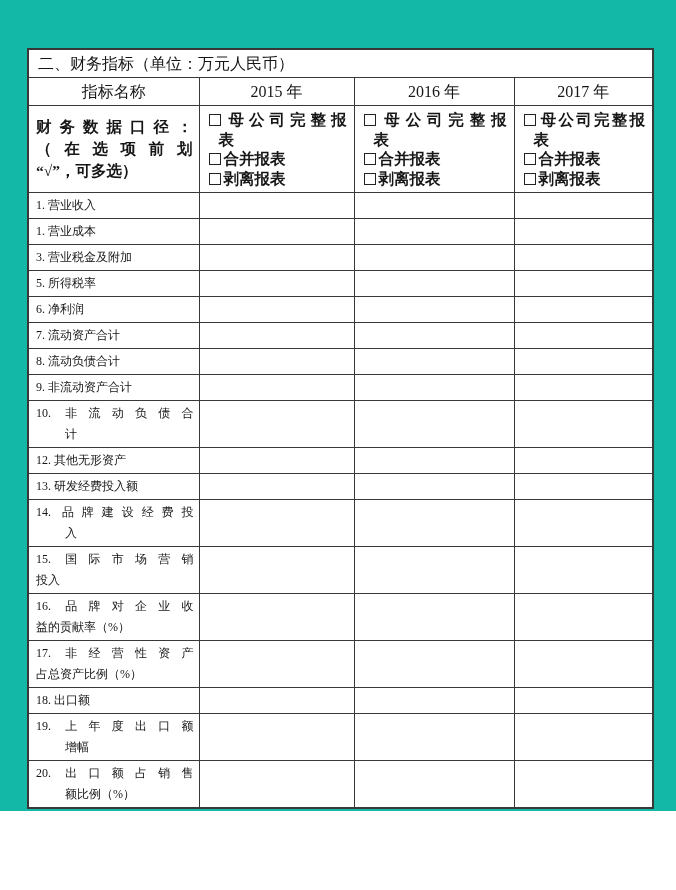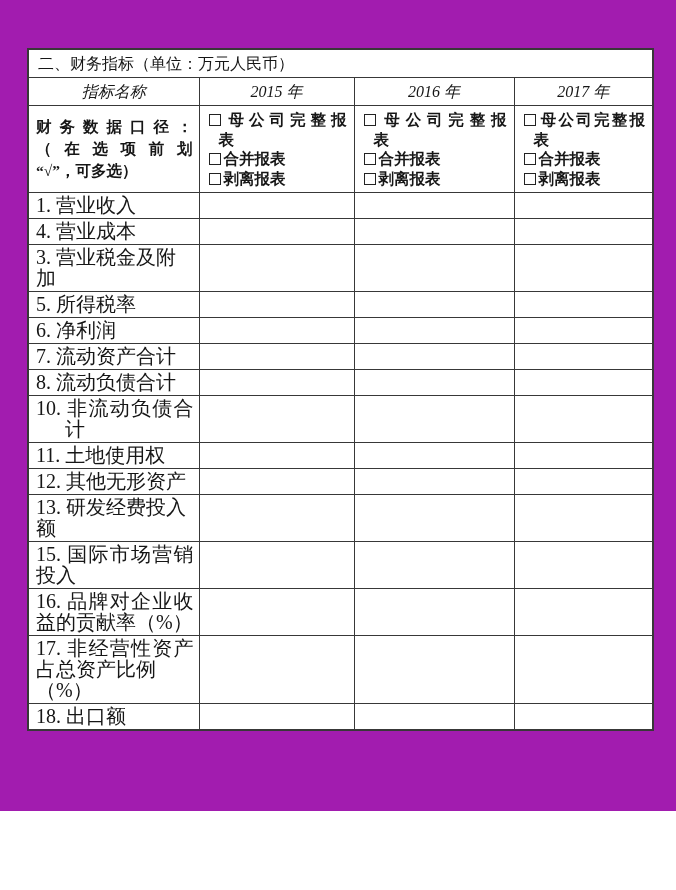--- a/index.html
+++ b/index.html
@@ -4,21 +4,21 @@
 <style>
   * { margin: 0; padding: 0; box-sizing: border-box; }
   html, body { width: 676px; background: #ffffff; }
   body {
     height: 890px;
     font-family: "Liberation Serif", serif;
     color: #161616;
     position: relative;
     overflow: hidden;
   }
-  .page { position: relative; width: 676px; height: 811px; background: #a21caf; }
+  .page { position: relative; width: 676px; height: 811px; background: #14b8a6; }
 
   table.fin {
     position: absolute;
     left: 27px;
     top: 48px;
     width: 625px;
     border-collapse: collapse;
     table-layout: fixed;
     border: 2px solid #383838;
   }
@@ -28,24 +28,23 @@
     font-size: 16px;
     line-height: 21px;
     padding: 3px 8px 3px 9px;
     text-align: left;
   }
   .head-cell {
     text-align: center;
     font-size: 16px;
     line-height: 21px;
     padding: 3px 2px;
-    font-style: italic;
   }
   .label-cell {
-    font-size: 20px;
+    font-size: 12px;
     line-height: 21px;
     padding: 2px 5px 2px 7px;
   }
   .label-cell .jline,
   .caliber-label .jline,
   .cb-line.jline {
     text-align: justify;
     text-align-last: justify;
     text-justify: inter-character;
   }
@@ -148,21 +147,21 @@
     <tr>
           <td class="label-cell">
             <div>1. 营业收入</div>
           </td>
           <td class="value-cell"></td>
           <td class="value-cell"></td>
           <td class="value-cell"></td>
         </tr>
         <tr>
           <td class="label-cell">
-            <div>4. 营业成本</div>
+            <div>1. 营业成本</div>
           </td>
           <td class="value-cell"></td>
           <td class="value-cell"></td>
           <td class="value-cell"></td>
         </tr>
         <tr>
           <td class="label-cell">
             <div>3. 营业税金及附加</div>
           </td>
           <td class="value-cell"></td>
@@ -189,53 +188,62 @@
           <td class="label-cell">
             <div>7. 流动资产合计</div>
           </td>
           <td class="value-cell"></td>
           <td class="value-cell"></td>
           <td class="value-cell"></td>
         </tr>
         <tr>
           <td class="label-cell">
             <div>8. 流动负债合计</div>
+          </td>
+          <td class="value-cell"></td>
+          <td class="value-cell"></td>
+          <td class="value-cell"></td>
+        </tr>
+        <tr>
+          <td class="label-cell">
+            <div>9. 非流动资产合计</div>
           </td>
           <td class="value-cell"></td>
           <td class="value-cell"></td>
           <td class="value-cell"></td>
         </tr>
         <tr>
           <td class="label-cell">
             <div class="jline">10. 非流动负债合</div>
             <div class=" hang-cont">计</div>
           </td>
           <td class="value-cell"></td>
           <td class="value-cell"></td>
           <td class="value-cell"></td>
         </tr>
         <tr>
           <td class="label-cell">
-            <div>11. 土地使用权</div>
-          </td>
-          <td class="value-cell"></td>
-          <td class="value-cell"></td>
-          <td class="value-cell"></td>
-        </tr>
-        <tr>
-          <td class="label-cell">
             <div>12. 其他无形资产</div>
           </td>
           <td class="value-cell"></td>
           <td class="value-cell"></td>
           <td class="value-cell"></td>
         </tr>
         <tr>
           <td class="label-cell">
             <div>13. 研发经费投入额</div>
+          </td>
+          <td class="value-cell"></td>
+          <td class="value-cell"></td>
+          <td class="value-cell"></td>
+        </tr>
+        <tr>
+          <td class="label-cell">
+            <div class="jline">14. 品牌建设经费投</div>
+            <div class=" hang-cont">入</div>
           </td>
           <td class="value-cell"></td>
           <td class="value-cell"></td>
           <td class="value-cell"></td>
         </tr>
         <tr>
           <td class="label-cell">
             <div class="jline">15. 国际市场营销</div>
             <div>投入</div>
           </td>
@@ -257,20 +265,38 @@
             <div class="jline">17. 非经营性资产</div>
             <div>占总资产比例（%）</div>
           </td>
           <td class="value-cell"></td>
           <td class="value-cell"></td>
           <td class="value-cell"></td>
         </tr>
         <tr>
           <td class="label-cell">
             <div>18. 出口额</div>
+          </td>
+          <td class="value-cell"></td>
+          <td class="value-cell"></td>
+          <td class="value-cell"></td>
+        </tr>
+        <tr>
+          <td class="label-cell">
+            <div class="jline">19. 上年度出口额</div>
+            <div class=" hang-cont">增幅</div>
+          </td>
+          <td class="value-cell"></td>
+          <td class="value-cell"></td>
+          <td class="value-cell"></td>
+        </tr>
+        <tr>
+          <td class="label-cell">
+            <div class="jline">20. 出口额占销售</div>
+            <div class=" hang-cont">额比例（%）</div>
           </td>
           <td class="value-cell"></td>
           <td class="value-cell"></td>
           <td class="value-cell"></td>
         </tr>
       </tbody>
   </table>
 </div>
 
 </body></html>

